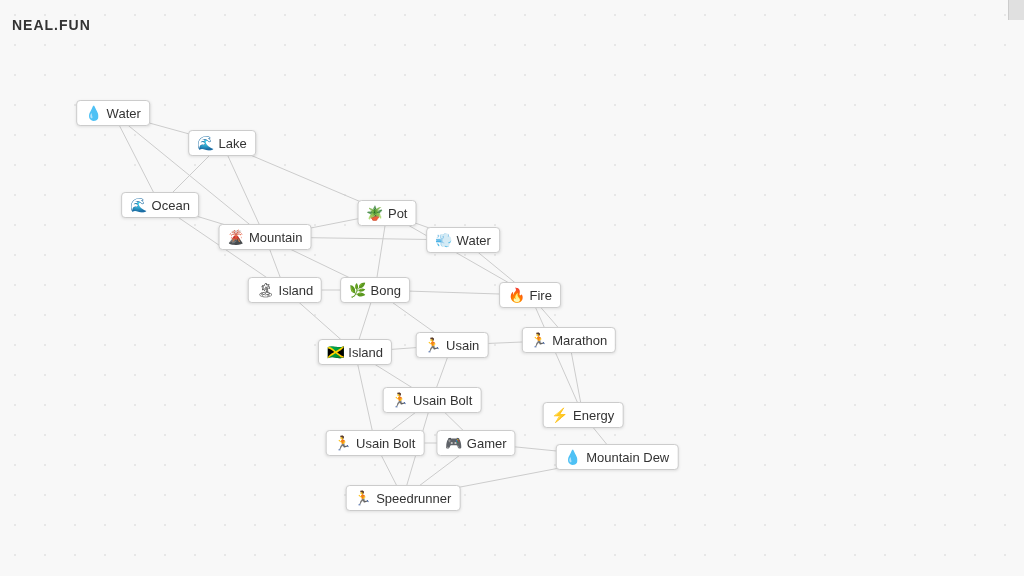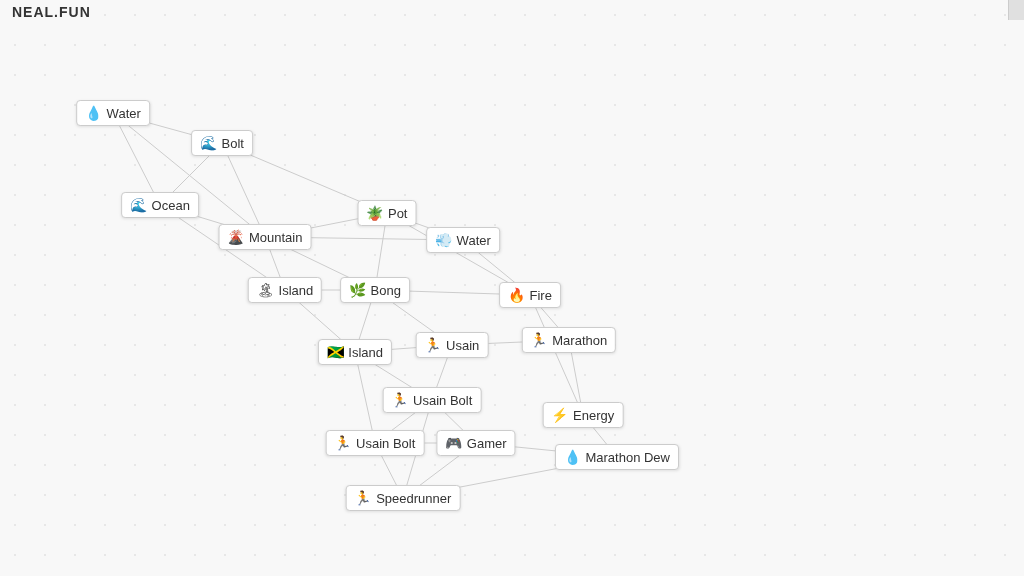--- a/index.html
+++ b/index.html
@@ -6,21 +6,21 @@
     body {
       background: #f8f8f8;
       font-family: Arial, sans-serif;
       width: 1024px;
       height: 576px;
       overflow: hidden;
       position: relative;
     }
     #logo {
       position: absolute;
-      top: 4px;
+      top: 17px;
       left: 12px;
       font-size: 14px;
       font-weight: bold;
       color: #333;
       letter-spacing: 1px;
     }
     #canvas-area {
       position: absolute;
       top: 0; left: 0;
       width: 1024px;
@@ -119,21 +119,21 @@
       <line x1="476" y1="443" x2="403" y2="498" stroke="#ccc" stroke-width="1"></line>
       <line x1="617" y1="457" x2="403" y2="498" stroke="#ccc" stroke-width="1"></line>
     </svg>
   <div id="nodes-container">
       <div class="node" style="left: 113px; top: 113px;">
         <span class="node-icon">💧</span>
         <span>Water</span>
       </div>
       <div class="node" style="left: 222px; top: 143px;">
         <span class="node-icon">🌊</span>
-        <span>Bolt</span>
+        <span>Lake</span>
       </div>
       <div class="node" style="left: 160px; top: 205px;">
         <span class="node-icon">🌊</span>
         <span>Ocean</span>
       </div>
       <div class="node" style="left: 265px; top: 237px;">
         <span class="node-icon">🌋</span>
         <span>Mountain</span>
       </div>
       <div class="node" style="left: 387px; top: 213px;">
@@ -179,20 +179,20 @@
       <div class="node" style="left: 375px; top: 443px;">
         <span class="node-icon">🏃</span>
         <span>Usain Bolt</span>
       </div>
       <div class="node" style="left: 476px; top: 443px;">
         <span class="node-icon">🎮</span>
         <span>Gamer</span>
       </div>
       <div class="node" style="left: 617px; top: 457px;">
         <span class="node-icon">💧</span>
-        <span>Marathon Dew</span>
+        <span>Mountain Dew</span>
       </div>
       <div class="node" style="left: 403px; top: 498px;">
         <span class="node-icon">🏃</span>
         <span>Speedrunner</span>
       </div>
     </div>
 </div>
 
 </body></html>

